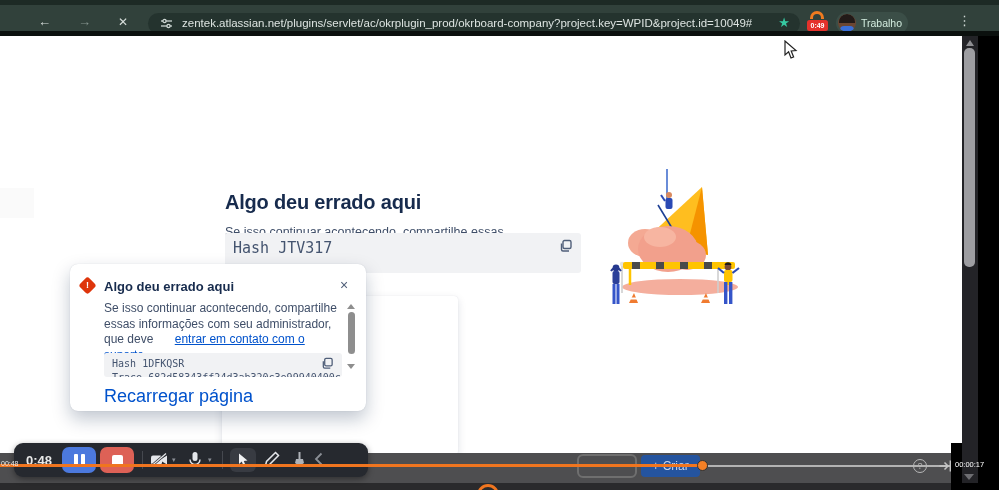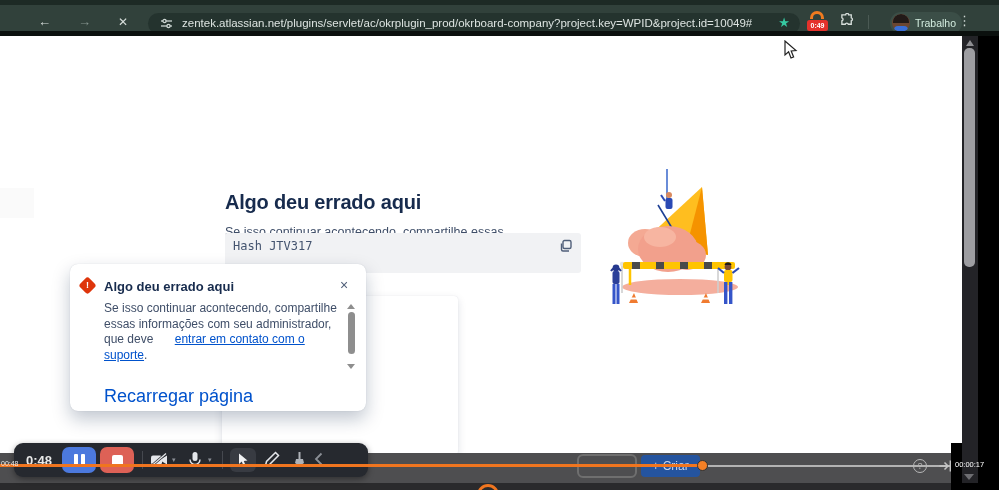--- a/index.html
+++ b/index.html
@@ -20,37 +20,37 @@
   .url-text { left:34px; top:4px; width:570px; font-size:11.5px; color:#dde4e1; white-space:nowrap;
     overflow:hidden; }
   .star { right:10px; top:2px; font-size:13px; color:#36c9a2; }
   .rec-ext { left:806px; top:6px; width:24px; height:21px; }
   .rec-arc { left:4px; top:0; width:14px; height:8px; border:3px solid #f07b20; border-bottom:none;
     border-radius:8px 8px 0 0; }
   .rec-badge { left:1px; top:9px; width:21px; height:11px; background:#e5312b; border-radius:2.5px;
     color:#fff; font-size:7px; font-weight:bold; text-align:center; line-height:11px; }
   .puzzle { left:840px; top:8px; }
   .tb-div { left:868px; top:10px; width:1px; height:14px; background:#4b5a54; }
-  .profile { left:890px; top:7px; height:22px; width:72px; background:#3b4e47; border-radius:11px; }
+  .profile { left:836px; top:7px; height:22px; width:72px; background:#3b4e47; border-radius:11px; }
   .avatar { left:2px; top:2px; width:18px; height:18px; border-radius:50%; background:#6b4632; overflow:hidden; }
   .avatar-hair { left:1px; top:0px; width:16px; height:9px; border-radius:8px 8px 0 0; background:#221a18; }
   .avatar-shirt { left:2px; top:12px; width:14px; height:6px; border-radius:4px 4px 0 0; background:#3a6fd8; }
   .profile-name { left:25px; top:5px; font-size:10.5px; color:#d3ecdf; }
   .menu-dots { left:958px; top:8px; font-size:13px; color:#cfd8d4; }
   .chrome-sep { left:0; top:31px; width:999px; height:5px; background:#0b100e; }
 
   
   .page { left:0; top:36px; width:962px; height:419px; background:#fff; }
   .ghost-tab { left:0; top:152px; width:34px; height:30px; background:#fafafa; }
   .page-title { left:225px; top:155px; font-size:20px; font-weight:600; color:#172b4d;
     letter-spacing:-0.2px; }
   .page-desc { left:225px; top:189px; width:350px; font-size:12.5px; line-height:15px; color:#3f4e68; }
   .link { color:#0052cc; text-decoration:underline; cursor:pointer;margin-left:18px; }
   .codeblock { left:225px; top:197px; width:356px; height:40px; background:#f1f2f4; border-radius:3px;
-    font-family:"DejaVu Sans Mono", monospace; font-size:12px; color:#44546f; }
+    font-family:"DejaVu Sans Mono", monospace; font-size:15px; color:#44546f; }
   .code-line1 { left:8px; top:6px; }
   .code-line2 { left:8px; top:21px; }
   .copy-btn { right:8px; top:6px; width:14px; height:14px; cursor:pointer; }
 
   
   .flag-card { left:222px; top:260px; width:236px; height:159px; background:#fff; border-radius:4px;
     box-shadow:0 3px 8px rgba(9,30,66,0.13), 0 0 1px rgba(9,30,66,0.13); }
   .blue-sliver { left:5px; top:0px; width:60px; height:6px; background:#2f78ed; border-radius:3px 3px 0 0; }
 
   
@@ -230,20 +230,28 @@
   <div class="abs dialog">
     <div class="abs dlg-icon">
       <div class="dlg-icon-mark">!</div>
     </div>
     <div class="abs dlg-title">Algo deu errado aqui</div>
     <div class="abs dlg-close">×</div>
     <div class="abs dlg-body"><span>Se isso continuar acontecendo, compartilhe essas informações com seu administrador, que deve </span><span class="link">entrar em contato com o suporte</span><span>.</span></div>
     <div class="abs dlg-scroll-up"></div>
     <div class="abs dlg-scroll-thumb"></div>
     <div class="abs dlg-scroll-down"></div>
+    <div class="abs dlg-codeblock">
+      <div class="abs dlg-code-line1"><span>Hash</span>&nbsp;<span>1DFKQSR</span></div>
+      <div class="abs dlg-code-line2"><span>Trace</span>&nbsp;<span>682d58343ff24d3ab320c3e99940400c</span></div>
+      <svg class="abs dlg-copy" width="13" height="13" viewBox="0 0 14 14">
+        <rect x="4" y="1.5" width="8" height="8" rx="1.5" fill="none" stroke="#505f79" stroke-width="1.4"></rect>
+        <path d="M2.5 4.5v6a1.5 1.5 0 0 0 1.5 1.5h6" fill="none" stroke="#505f79" stroke-width="1.4"></path>
+      </svg>
+    </div>
     <div class="abs dlg-reload">Recarregar página</div>
   </div>
 
   <div class="abs gray-band"></div>
   <div class="abs bottom-strip"></div>
   <div class="abs webcam-arc"></div>
   <div class="abs outline-box"></div>
   <div class="abs criar-btn">+ Criar</div>
 
   <div class="abs rec-toolbar">

